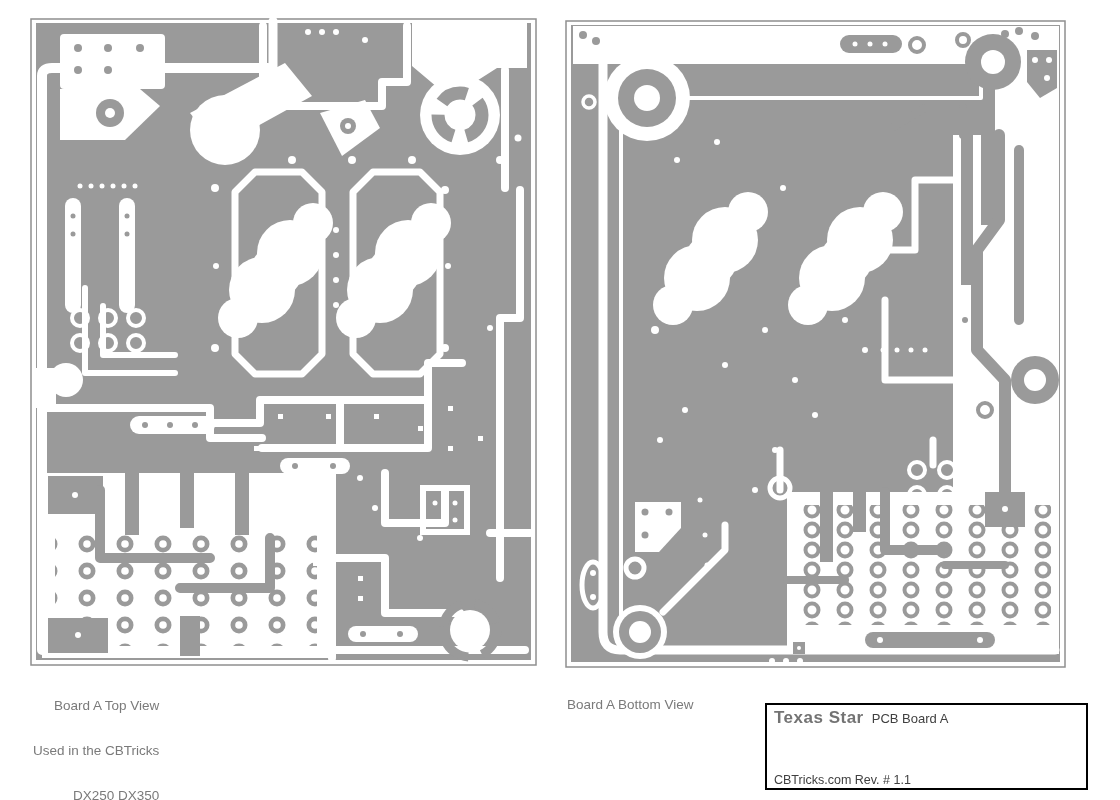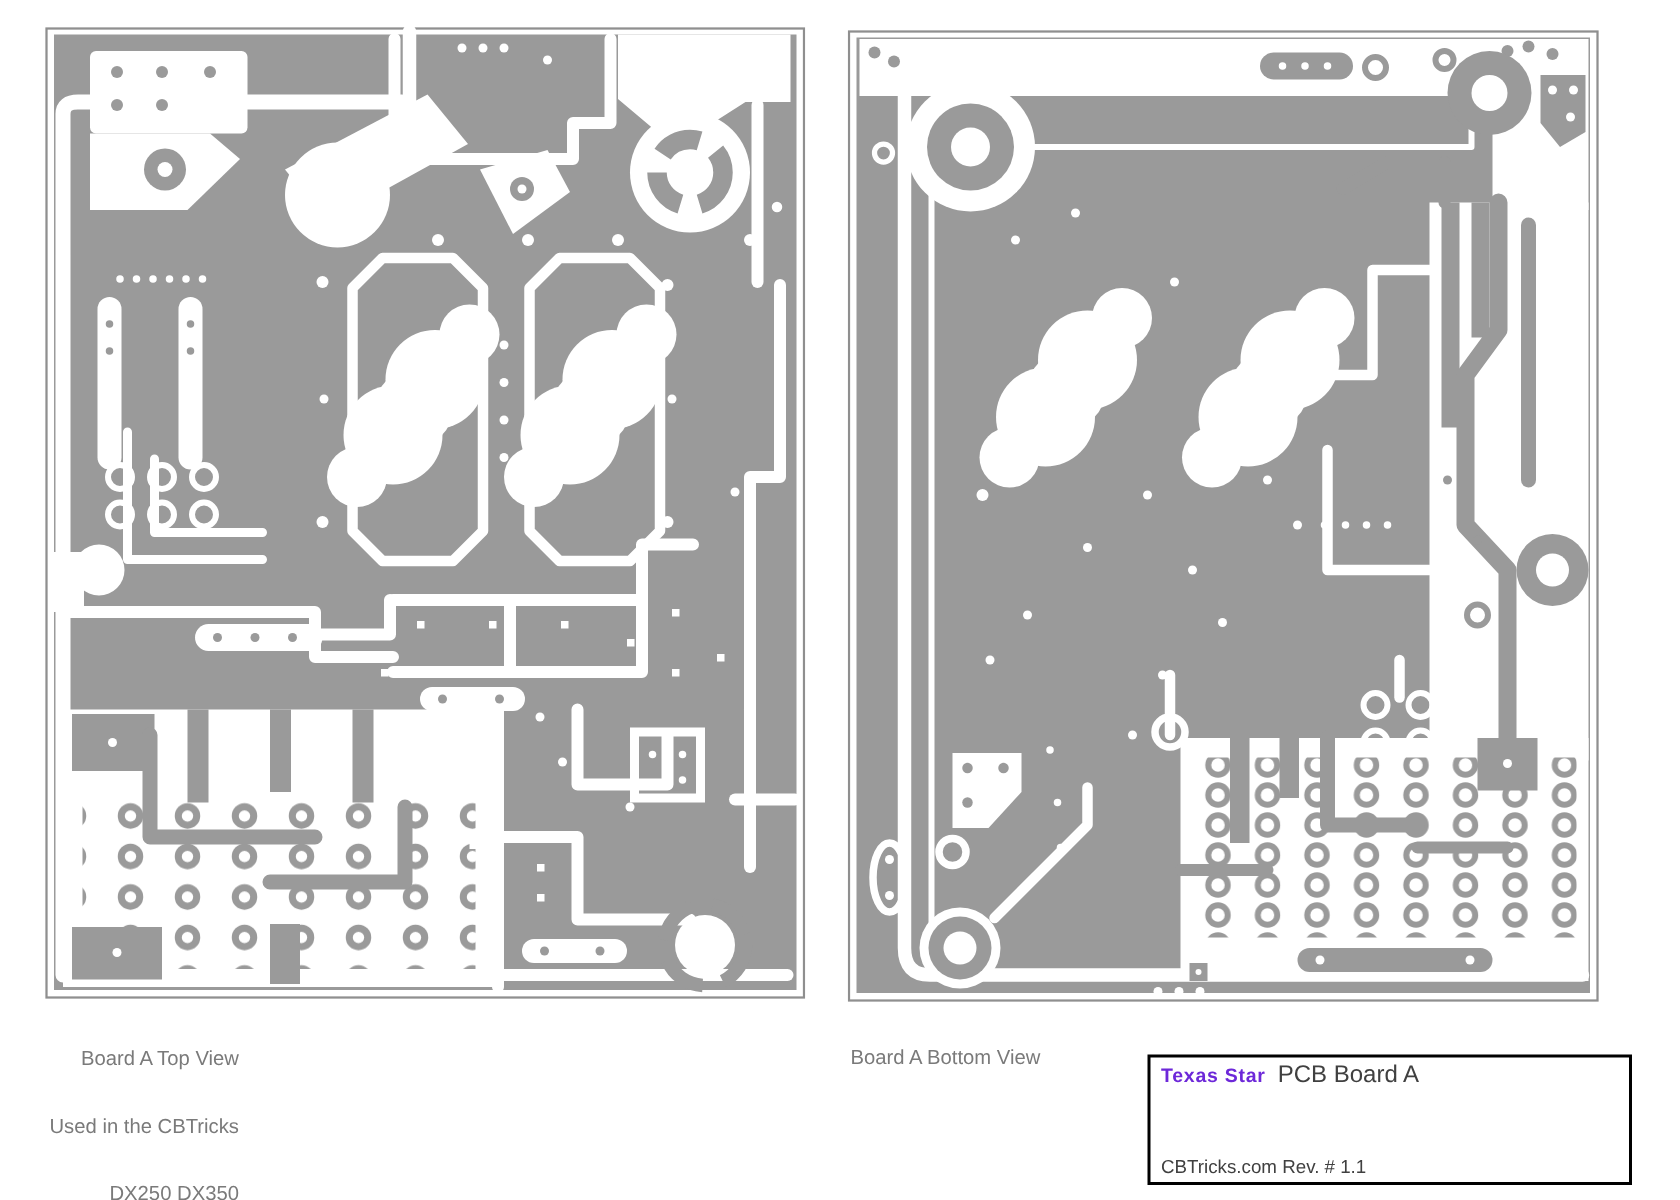--- a/index.html
+++ b/index.html
@@ -15,22 +15,22 @@
   .wr{fill:none;stroke:#ffffff;}
   .gr{fill:none;stroke:#9a9a9a;}
   
   .caption{position:absolute;color:#7a7a7a;font-size:13.5px;line-height:15px;white-space:pre;}
   .caption div{white-space:pre;text-align:right;}
   
   .titleblock{position:absolute;left:765px;top:703px;width:323px;height:87px;
               border:2px solid #000;background:#fff;box-sizing:border-box;
               padding:3px 7px;}
   .titleblock .row1{display:flex;align-items:baseline;gap:8px;}
-  .titleblock .brand{font-weight:bold;font-size:13px;color:#6d28d9;letter-spacing:0.5px;}
-  .titleblock .boardname{font-size:16px;color:#404040;}
+  .titleblock .brand{font-weight:bold;font-size:17px;color:#737373;letter-spacing:0.5px;}
+  .titleblock .boardname{font-size:13px;color:#404040;}
   .titleblock .info{margin-top:16px;font-size:12.5px;line-height:14.5px;color:#404040;white-space:pre;}
 </style>
 </head>
 <body>
 
 <div class="board" style="left:30px;top:18px;">
 <svg width="507" height="648" viewBox="0 0 507 648">
   <defs>
     <pattern id="grayDonuts" width="38" height="27" patternUnits="userSpaceOnUse">
       <circle cx="19" cy="13" r="8.5" fill="#9a9a9a"></circle>

